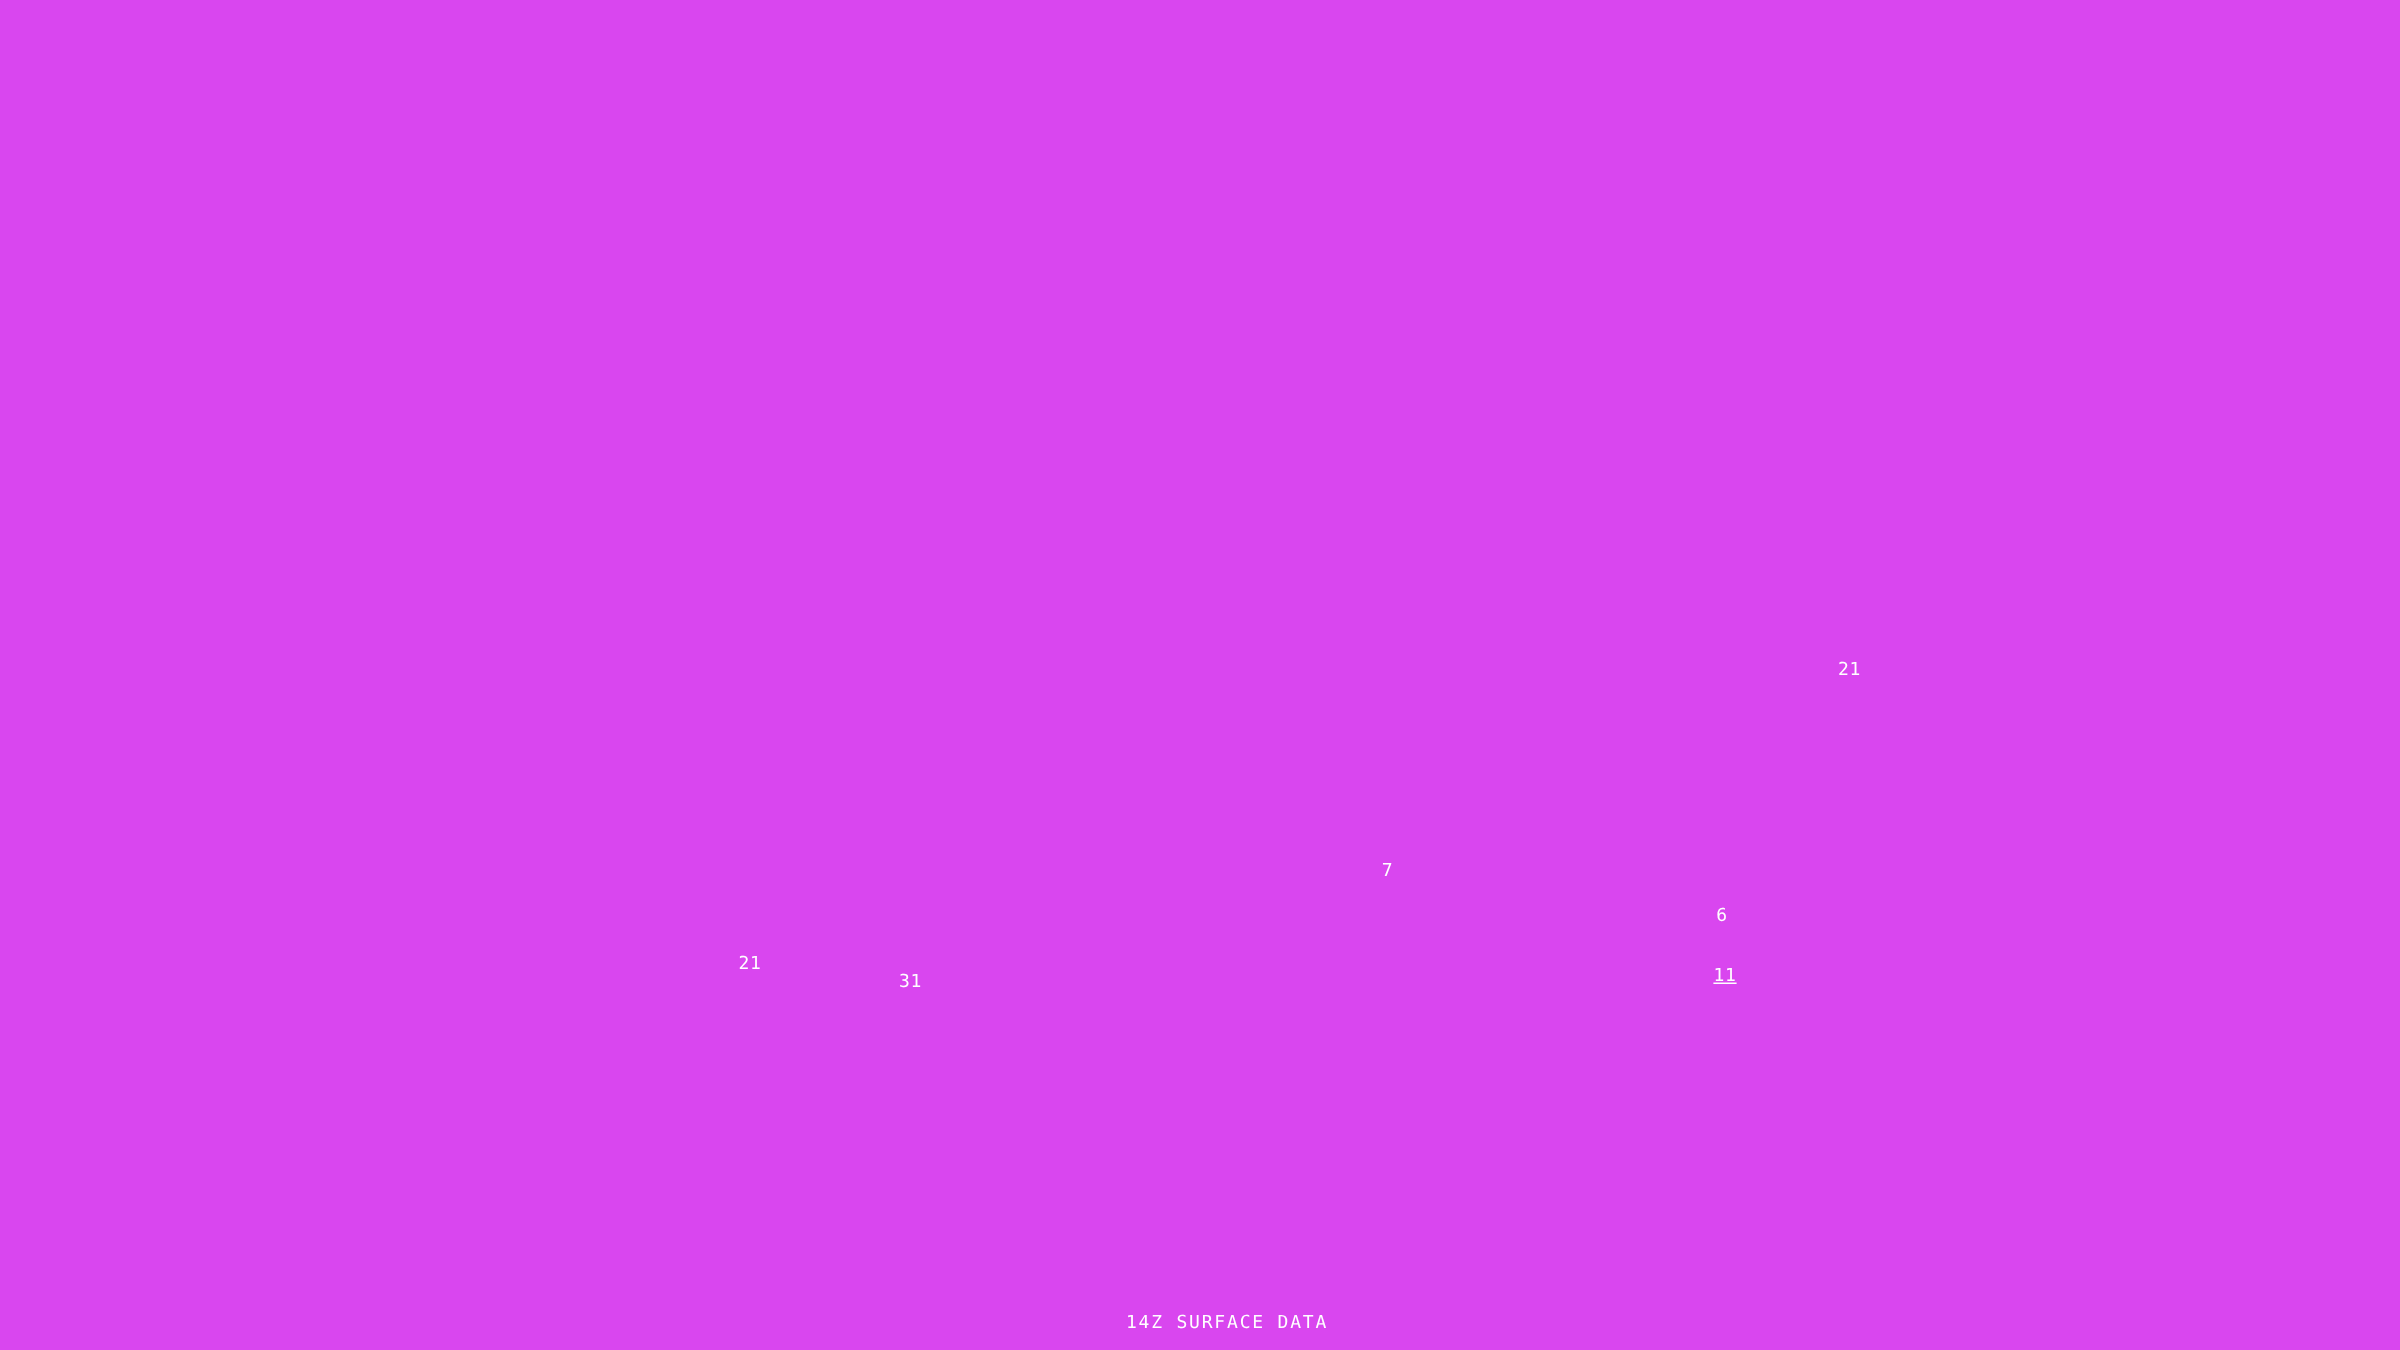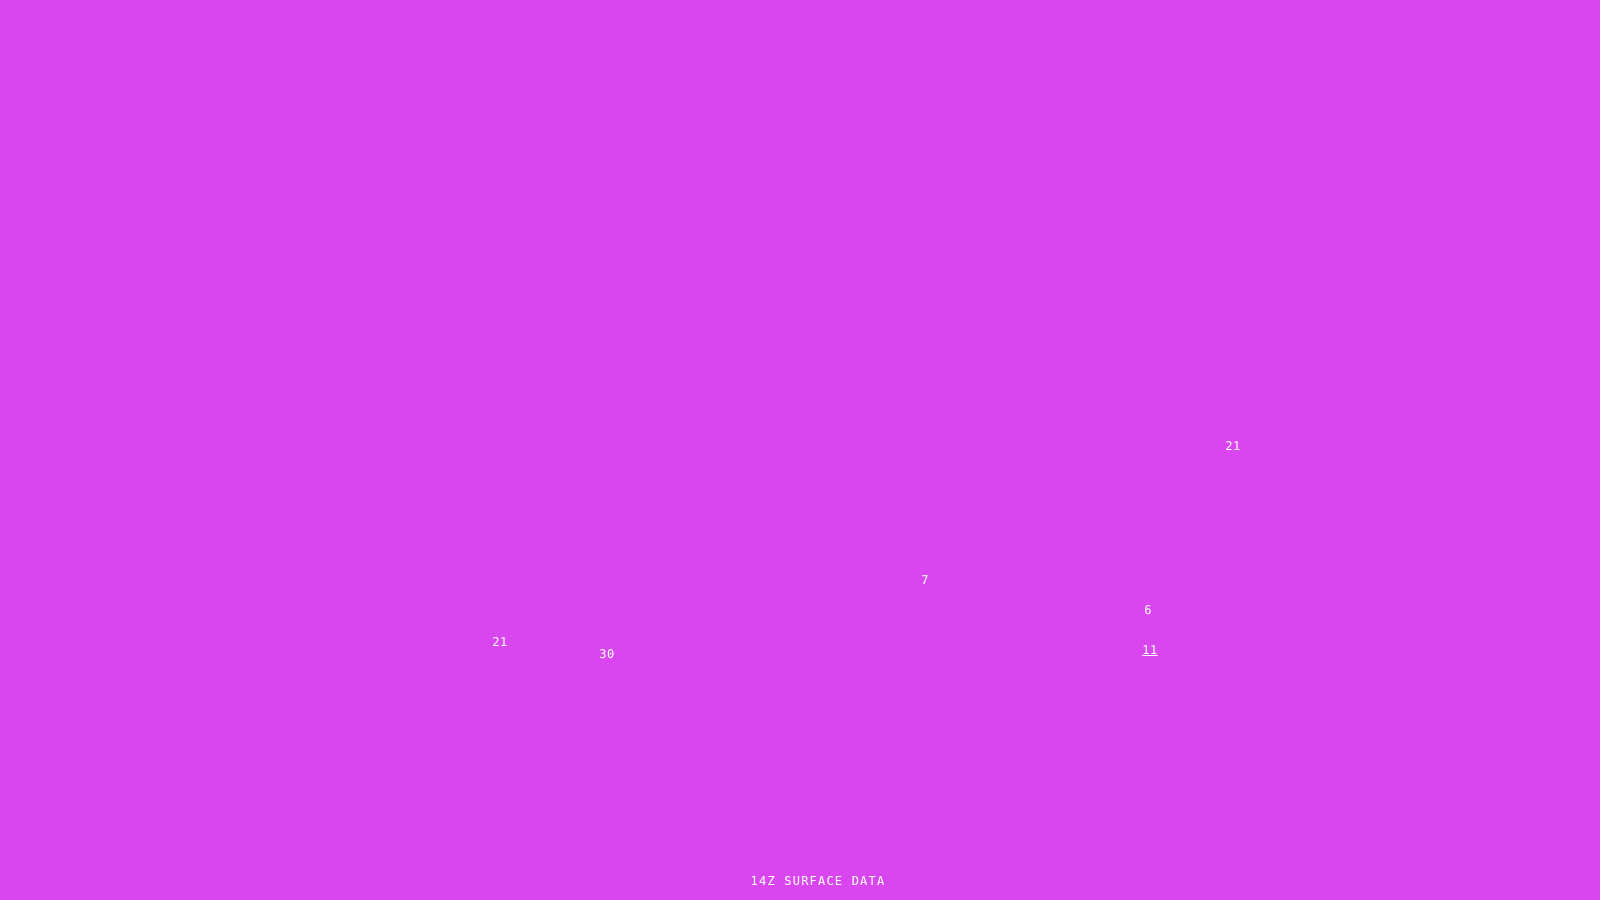--- a/index.html
+++ b/index.html
@@ -44,15 +44,15 @@
 </head>
 <body>
 
 <div id="map-canvas">
 
   <div class="station-label" style="left: 1233px; top: 446px;">21</div>
     <div class="station-label" style="left: 925px; top: 580px;">7</div>
     <div class="station-label" style="left: 1148px; top: 610px;">6</div>
     <div class="station-label" style="left: 500px; top: 642px;">21</div>
     <div class="station-label" style="left: 1150px; top: 650px; text-decoration: underline;">11</div>
-    <div class="station-label" style="left: 607px; top: 654px;">30</div>
+    <div class="station-label" style="left: 607px; top: 654px;">31</div>
     <div class="caption" style="left: 802px; top: 881px; margin-left: 16px;">14Z SURFACE DATA</div>
 </div>
 
 </body></html>

